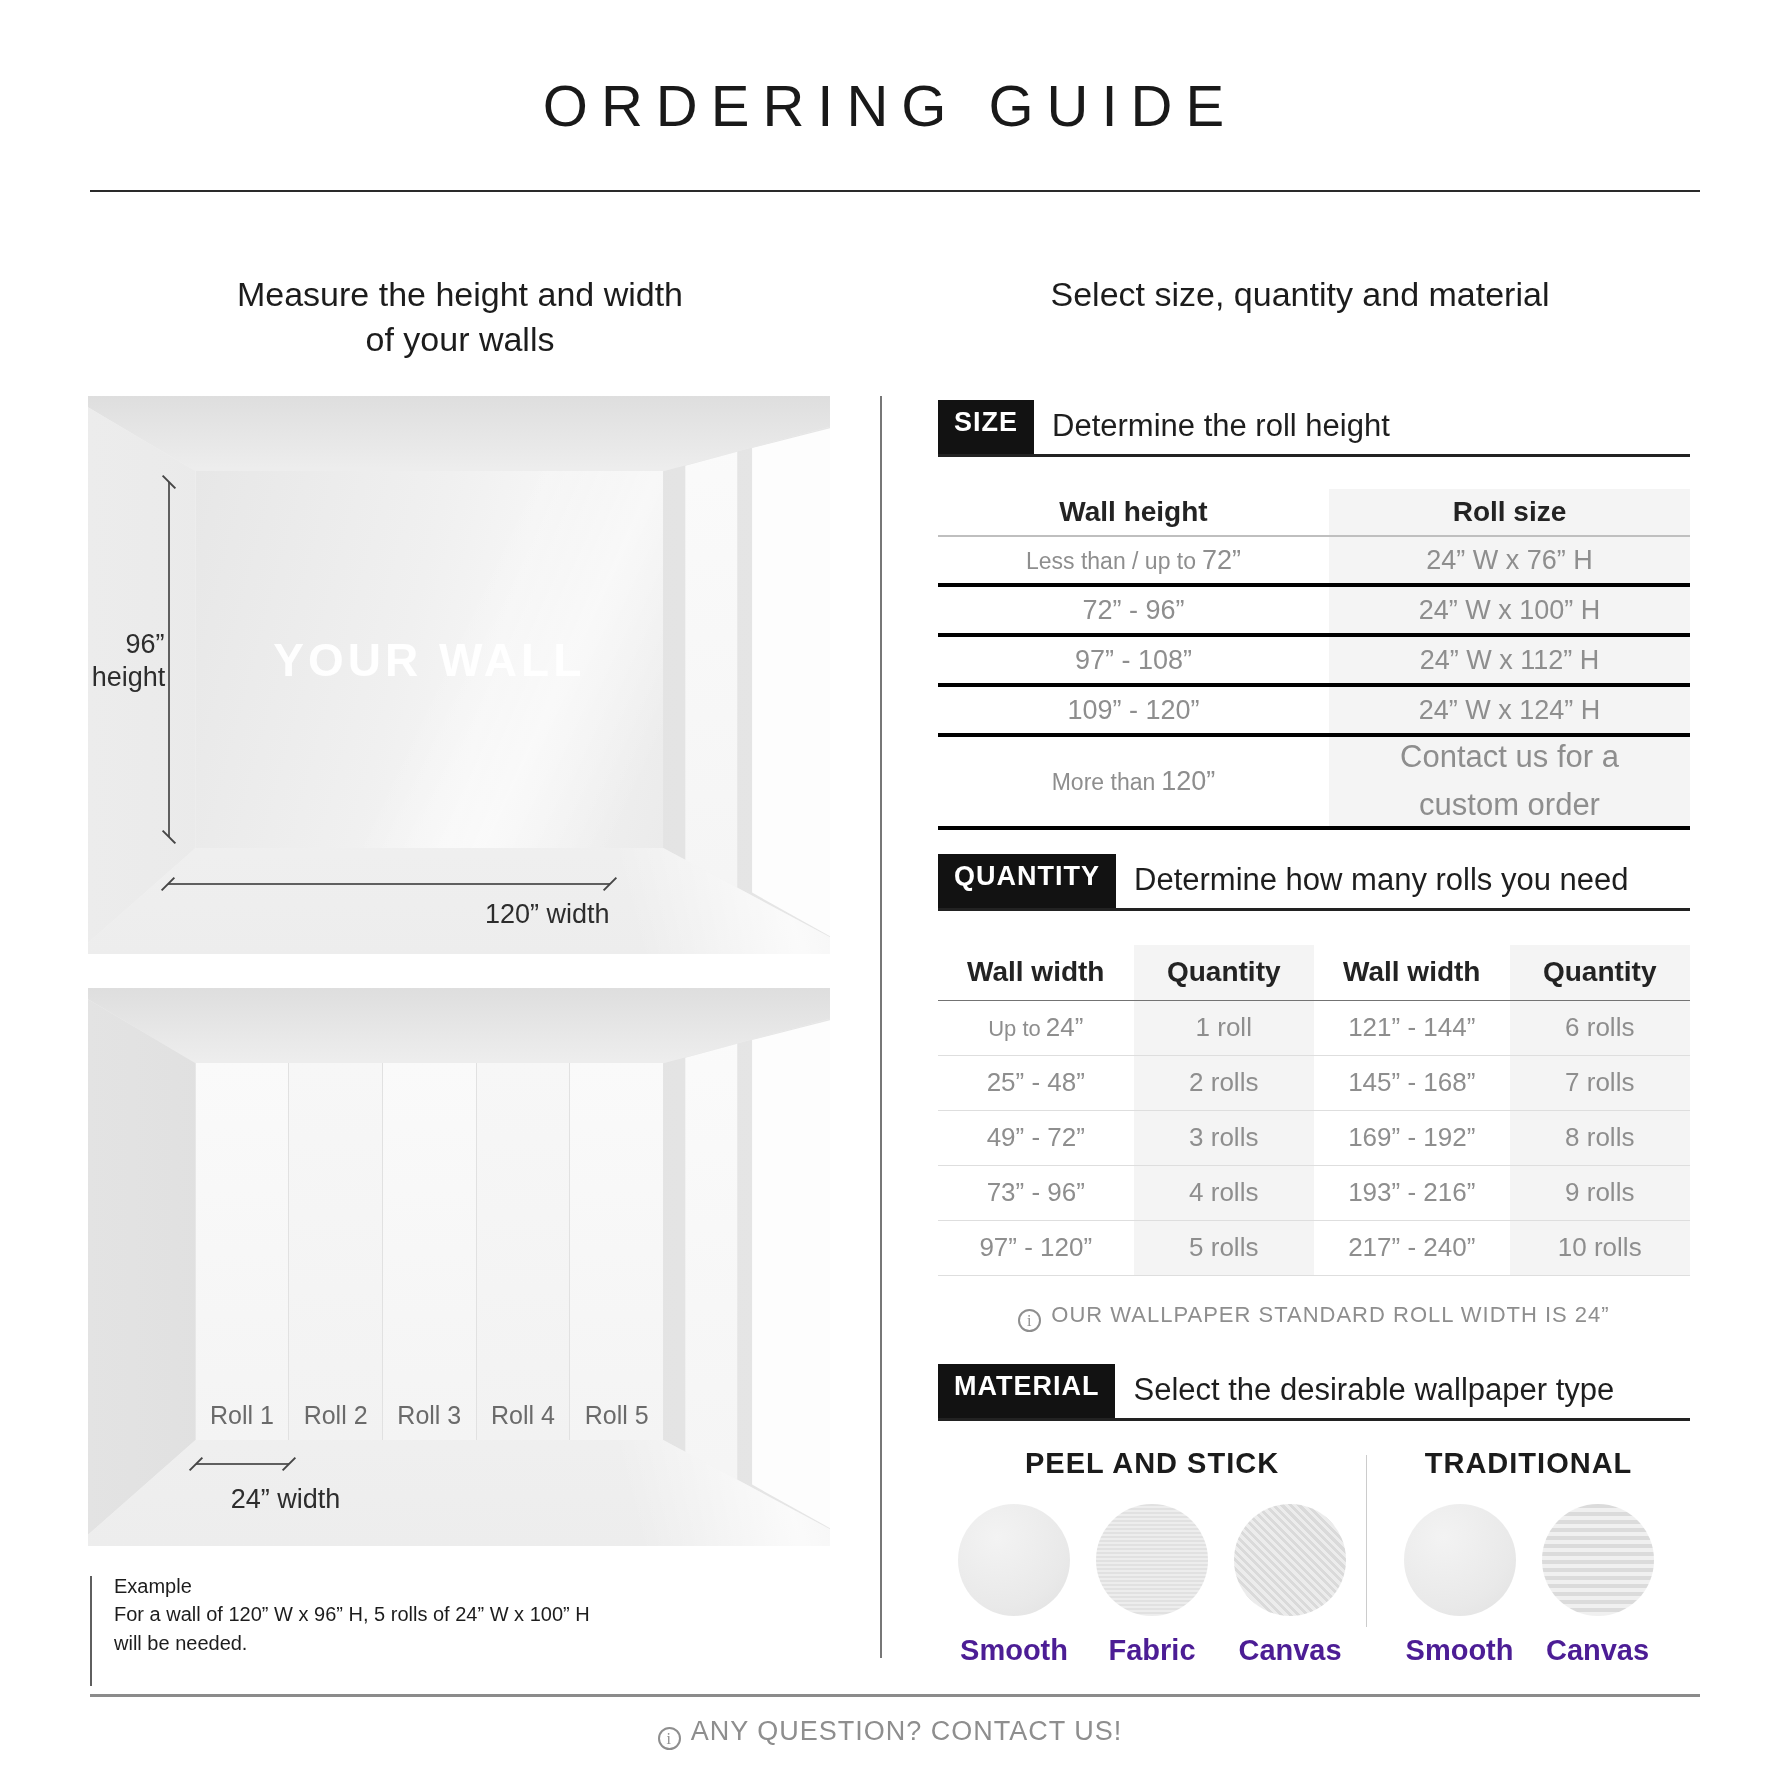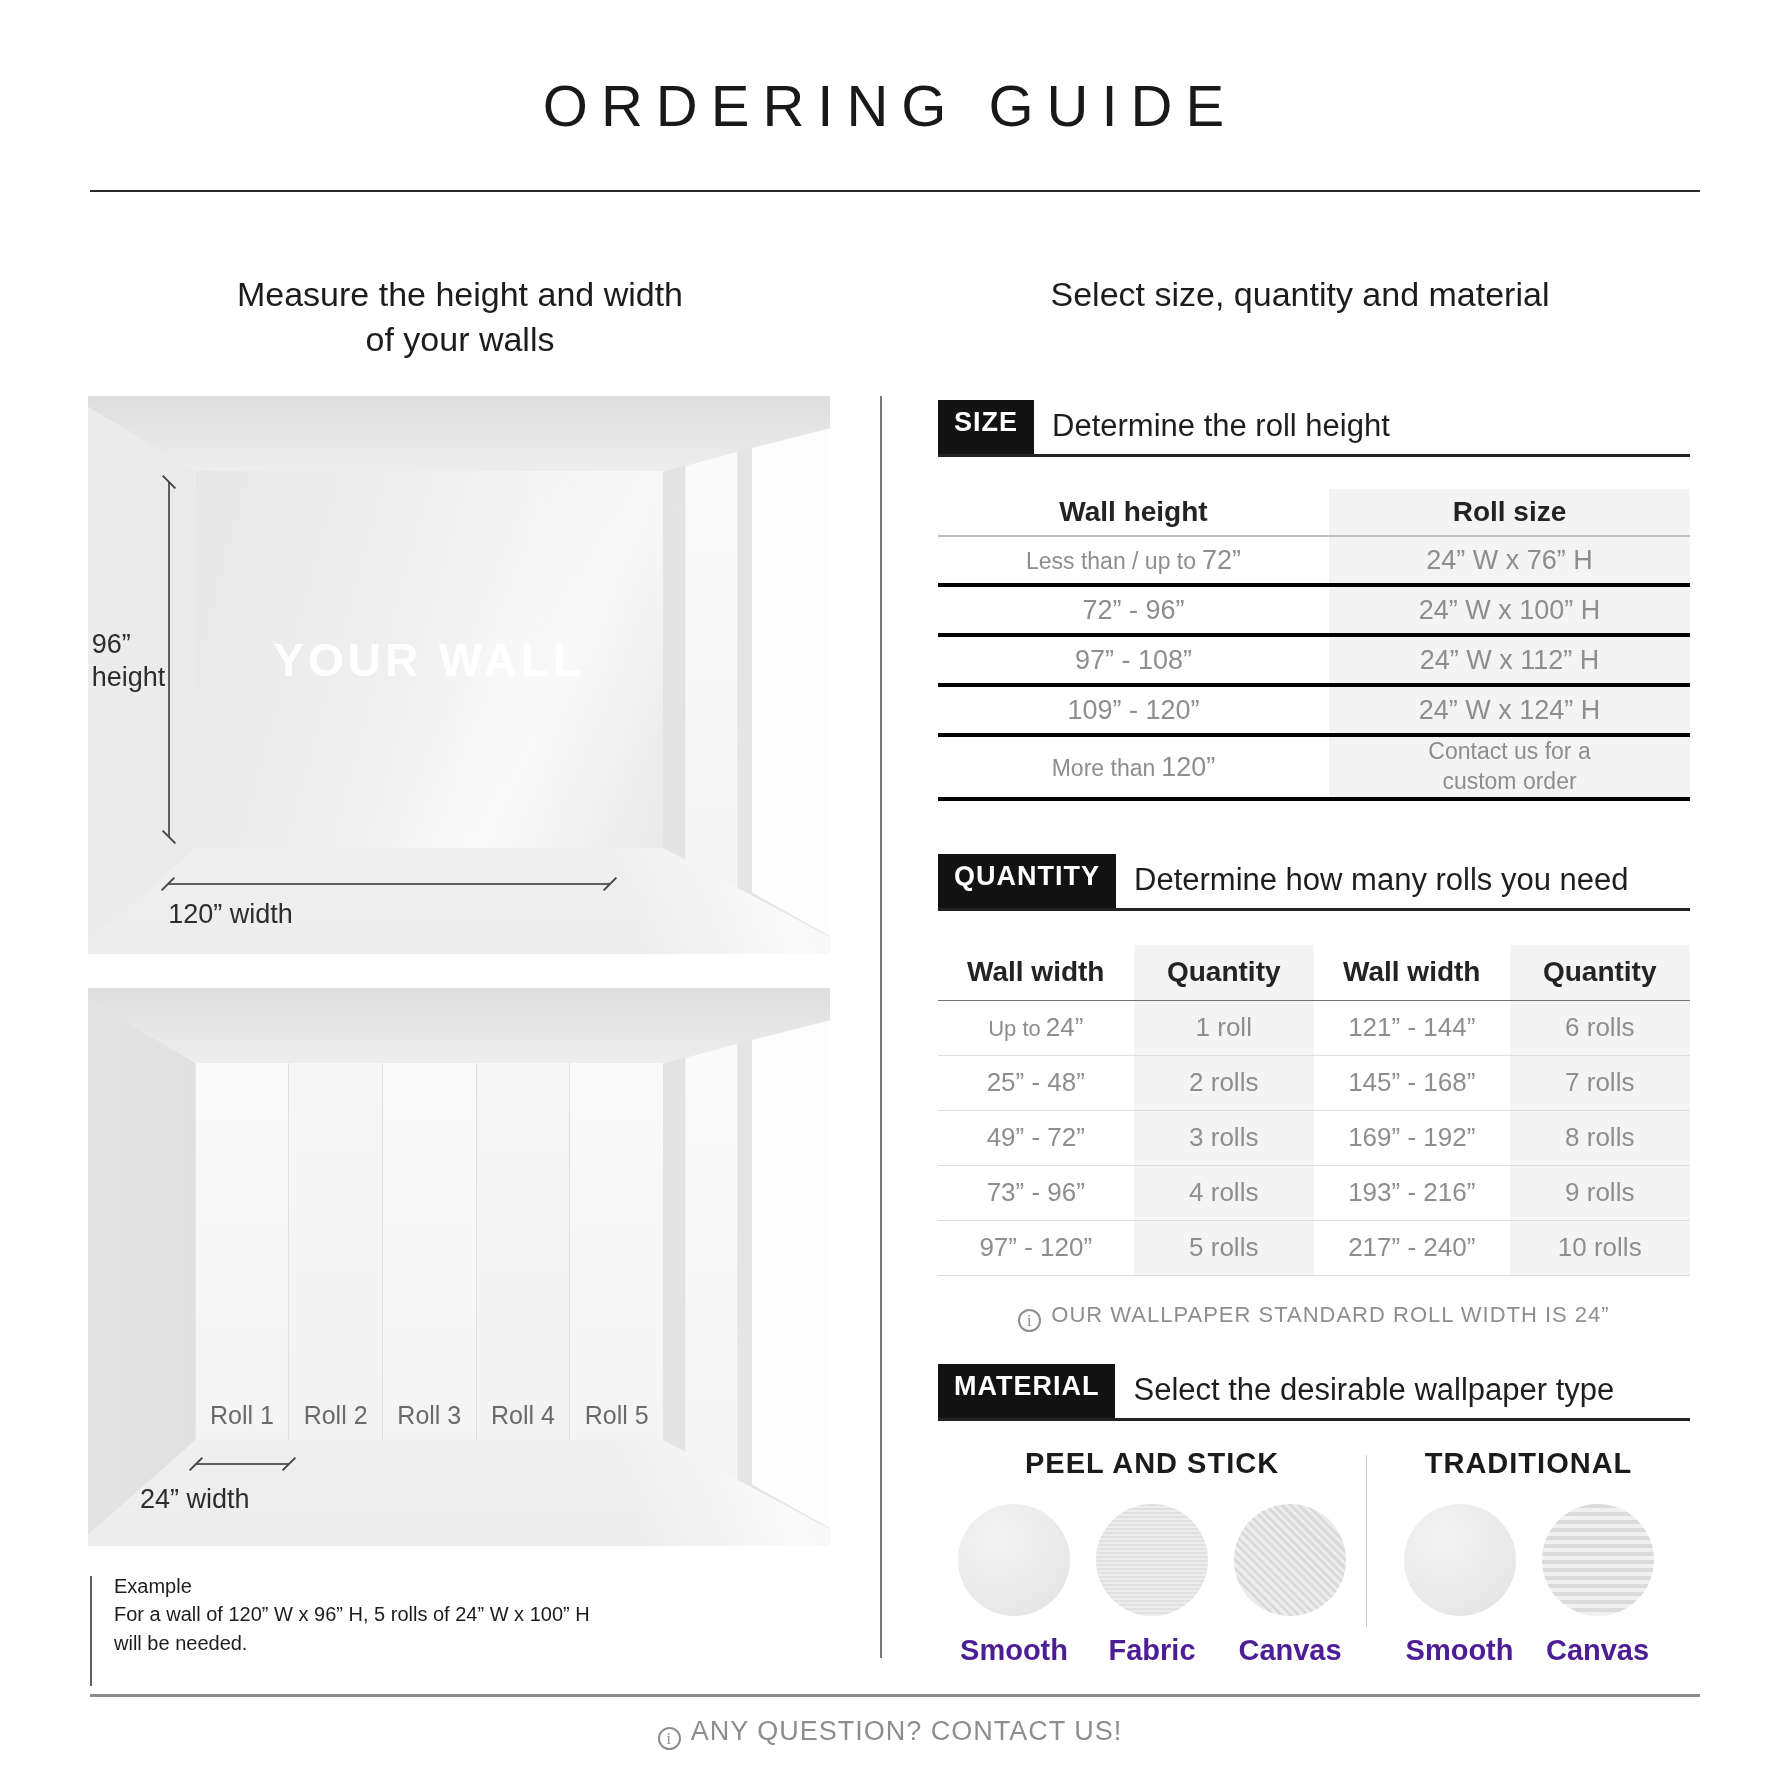--- a/index.html
+++ b/index.html
@@ -53,21 +53,21 @@
   
   .mv { position:absolute; width:2px; background:#5f5f5f; z-index:3; }
   .mv::before,.mv::after { content:""; position:absolute; left:-8px; width:18px; height:2px; background:#454545; transform:rotate(45deg); }
   .mv::before { top:-1px; } .mv::after { bottom:-1px; }
   .mh { position:absolute; height:2px; background:#5f5f5f; z-index:3; }
   .mh::before,.mh::after { content:""; position:absolute; top:-8px; width:2px; height:18px; background:#454545; transform:rotate(45deg); }
   .mh::before { left:-1px; } .mh::after { right:-1px; }
   #measure-height { left:10.8%; top:15.5%; height:63.5%; }
   #measure-width1 { left:10.8%; top:87.3%; width:59.5%; }
   #measure-width2 { left:14.5%; top:85.2%; width:12.6%; }
-  .m-label { position:absolute; font-size:27px; color:#2d2d2d; text-align:left; line-height:1.25; z-index:3; }
+  .m-label { position:absolute; font-size:27px; color:#2d2d2d; text-align:right; line-height:1.25; z-index:3; }
   #height-label { left:.5%; width:9.8%; top:41.5%; }
   #width1-label { left:10.8%; width:59.5%; top:90%; }
   #width2-label { left:7%; width:27%; top:88.7%; }
 
   
   .example { position:absolute; left:90px; top:1572px; width:740px; }
   .example .v-line { position:absolute; left:0; top:4px; width:2px; height:110px; background:#5f5f5f; }
   .example .ex-text { margin-left:24px; font-size:20px; line-height:1.42; color:#1d1d1d; }
 
   
@@ -80,21 +80,21 @@
 
   
   .s-table { margin-top:32px; }
   .s-row { display:grid; grid-template-columns:52% 48%; }
   .s-cell { display:flex; flex-direction:column; align-items:center; justify-content:center;
             min-height:50px; font-size:27px; color:#8e8e8e; border-bottom:4px solid #000000; text-align:center; }
   .s-row.header .s-cell { font-size:28px; font-weight:600; color:#232323; min-height:48px; border-bottom:2px solid #bfbfbf; }
   .s-cell.gray { background:#f4f4f4; }
   .s-cell .small { font-size:23px; display:inline; }
   .s-cell .wall-inline { display:flex; align-items:baseline; gap:6px; }
-  .s-cell.small2 { font-size:23px; line-height:1.3; min-height:64px; }
+  .s-cell.small2 { font-size:31px; line-height:1.3; min-height:64px;gap:8px; }
 
   
   .q-table { margin-top:34px; }
   .q-row { display:grid; grid-template-columns:26% 24% 26% 24%; }
   .q-cell { display:flex; align-items:baseline; justify-content:center; padding:11px 4px 12px;
             font-size:26px; color:#8e8e8e; border-bottom:1px solid #dedede; text-align:center; }
   .q-row.header .q-cell { font-size:28px; font-weight:600; color:#232323; border-bottom:1px solid #737373; }
   .q-cell:nth-child(even) { background:#f4f4f4; }
   .q-cell .small { font-size:22px; margin-right:5px; }
   .note { margin-top:26px; text-align:center; font-size:22px; letter-spacing:1px; color:#8e8e8e; }

